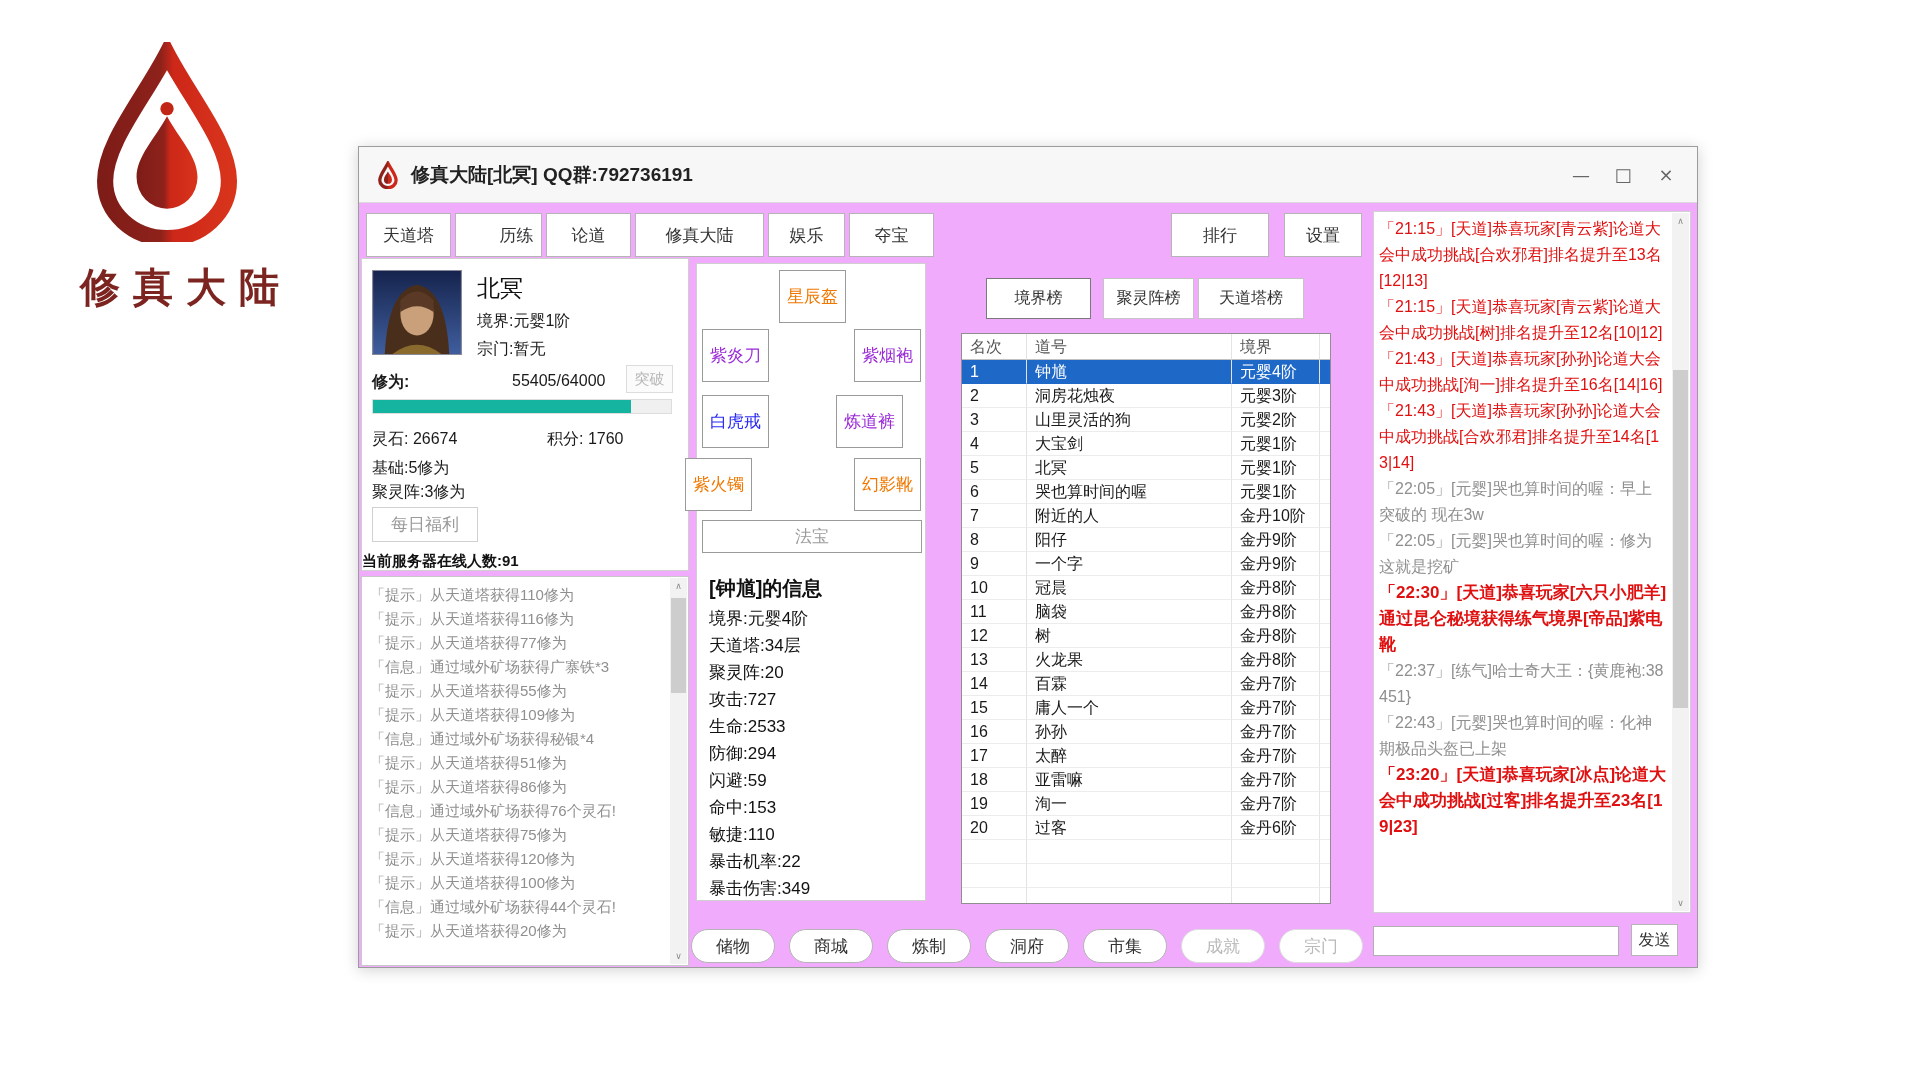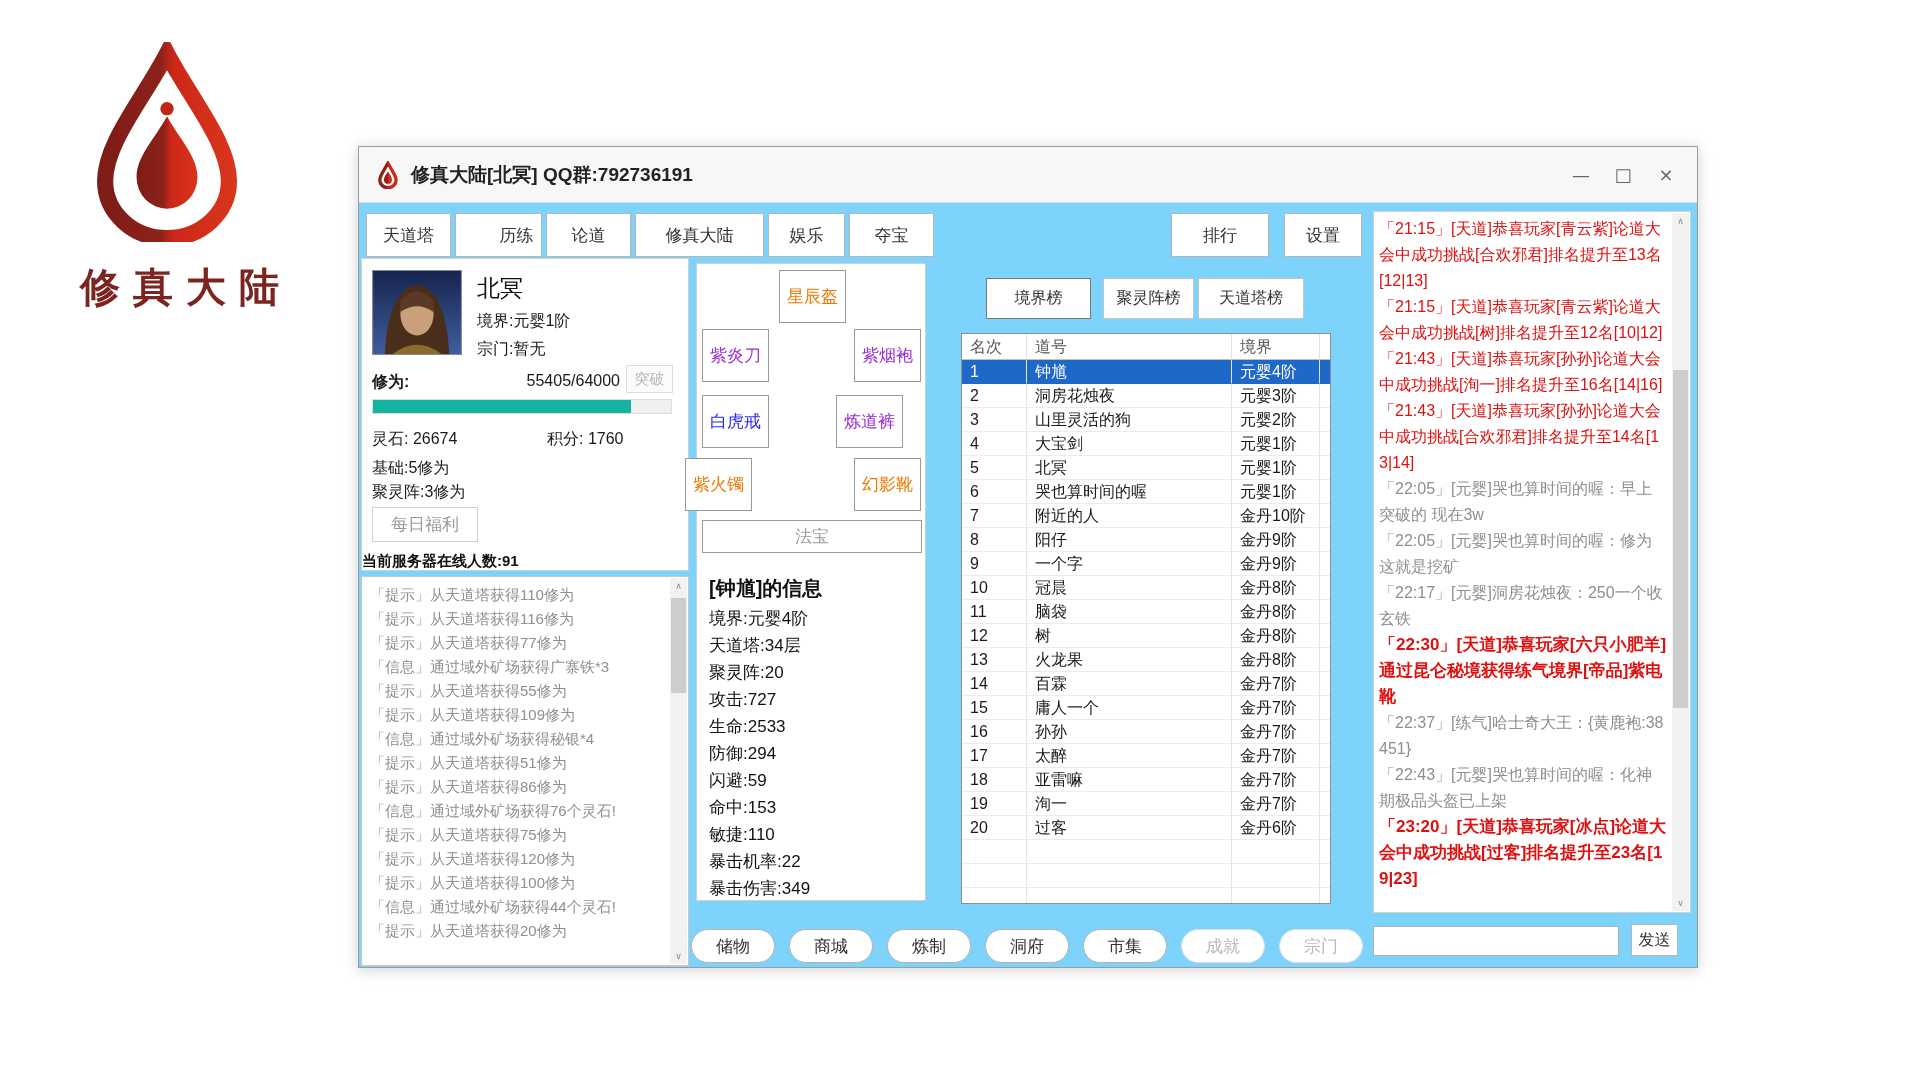--- a/index.html
+++ b/index.html
@@ -6,21 +6,21 @@
   html,body { width:1920px; height:1080px; background:#fff; overflow:hidden;
               font-family:"Liberation Sans","DejaVu Sans",sans-serif; color:#1a1a1a; }
 
   
   #logo { position:absolute; left:80px; top:42px; width:210px; }
   #logo-text { margin-top:14px; font-size:40px; font-weight:bold; color:#7c241f;
                letter-spacing:13px; white-space:nowrap; }
 
   
   #win { position:absolute; left:358px; top:146px; width:1340px; height:822px;
-         background:#7dd3fc; border:1px solid #9c9c9c; box-shadow:0 2px 14px rgba(0,0,0,.18); }
+         background:#f0abfc; border:1px solid #9c9c9c; box-shadow:0 2px 14px rgba(0,0,0,.18); }
   #titlebar { position:absolute; left:0; top:0; width:100%; height:56px; background:#f7f7f7;
               border-bottom:1px solid #d9d9d9; display:flex; align-items:center; }
   #titlebar .app-icon { margin-left:18px; width:22px; height:28px; }
   #title-text { margin-left:12px; font-size:19px; font-weight:600; color:#222; }
   .winctl { position:absolute; top:10px; width:38px; height:34px; border:none; background:transparent;
             font-size:18px; color:#666; cursor:pointer; font-family:"DejaVu Sans",sans-serif; }
 
   
   #nav-tabs { position:absolute; left:7px; top:66px; height:44px; display:flex; gap:4px; }
   .btn { background:#fff; border:1px solid #b5b5b5; color:#333; font-size:17px;
@@ -32,21 +32,21 @@
   #nav-right .btn { height:44px; }
 
   
   #char-panel { position:absolute; left:2px; top:111px; width:328px; height:313px;
                 border:1px solid #cfcfcf; background:#fff; }
   #avatar { position:absolute; left:10px; top:11px; width:90px; height:85px; border:1px solid #889; }
   #char-name { position:absolute; left:115px; top:14px; font-size:23px; color:#111; }
   #char-realm { position:absolute; left:115px; top:52px; font-size:16px; }
   #char-sect  { position:absolute; left:115px; top:80px; font-size:16px; }
   #cult-label { position:absolute; left:10px; top:113px; font-size:16px; font-weight:600; }
-  #cult-value { position:absolute; left:150px; top:113px; width:108px; text-align:right; font-size:16px; }
+  #cult-value { position:absolute; left:150px; top:113px; width:108px; text-align:left; font-size:16px; }
   #breakthrough-btn { position:absolute; left:264px; top:106px; width:47px; height:28px;
                       border:1px solid #dcdcdc; background:#fbfbfb; color:#b8b8b8; font-size:15px; }
   #cult-bar { position:absolute; left:10px; top:140px; width:300px; height:15px;
               background:#f0f0f0; border:1px solid #ddd; }
   #cult-fill { height:100%; background:var(--accent-teal); }
   #stone-label  { position:absolute; left:10px;  top:170px; font-size:16px; }
   #points-label { position:absolute; left:185px; top:170px; font-size:16px; }
   #base-label   { position:absolute; left:10px;  top:199px; font-size:16px; }
   #array-label  { position:absolute; left:10px;  top:223px; font-size:16px; }
   #daily-btn { position:absolute; left:10px; top:248px; width:106px; height:35px;
@@ -400,21 +400,20 @@
     </div>
 
   <div id="chat-box">
     <div id="chat-list">
         <p class="msg red">「21:15」[天道]恭喜玩家[青云紫]论道大会中成功挑战[合欢邪君]排名提升至13名[12|13]</p>
         <p class="msg red">「21:15」[天道]恭喜玩家[青云紫]论道大会中成功挑战[树]排名提升至12名[10|12]</p>
         <p class="msg red">「21:43」[天道]恭喜玩家[孙孙]论道大会中成功挑战[洵一]排名提升至16名[14|16]</p>
         <p class="msg red">「21:43」[天道]恭喜玩家[孙孙]论道大会中成功挑战[合欢邪君]排名提升至14名[13|14]</p>
         <p class="msg gray">「22:05」[元婴]哭也算时间的喔：早上突破的 现在3w</p>
         <p class="msg gray">「22:05」[元婴]哭也算时间的喔：修为这就是挖矿</p>
-        <p class="msg gray">「22:17」[元婴]洞房花烛夜：250一个收玄铁</p>
         <p class="msg red-bold">「22:30」[天道]恭喜玩家[六只小肥羊]通过昆仑秘境获得练气境界[帝品]紫电靴</p>
         <p class="msg gray">「22:37」[练气]哈士奇大王：{黄鹿袍:38451}</p>
         <p class="msg gray">「22:43」[元婴]哭也算时间的喔：化神期极品头盔已上架</p>
         <p class="msg red-bold">「23:20」[天道]恭喜玩家[冰点]论道大会中成功挑战[过客]排名提升至23名[19|23]</p>
       </div>
     <div class="scrollbar">
       <div class="sb-arrow sb-up">∧</div>
       <div class="sb-thumb" style="top:157px;height:338px"></div>
       <div class="sb-arrow sb-down">∨</div>
     </div>

